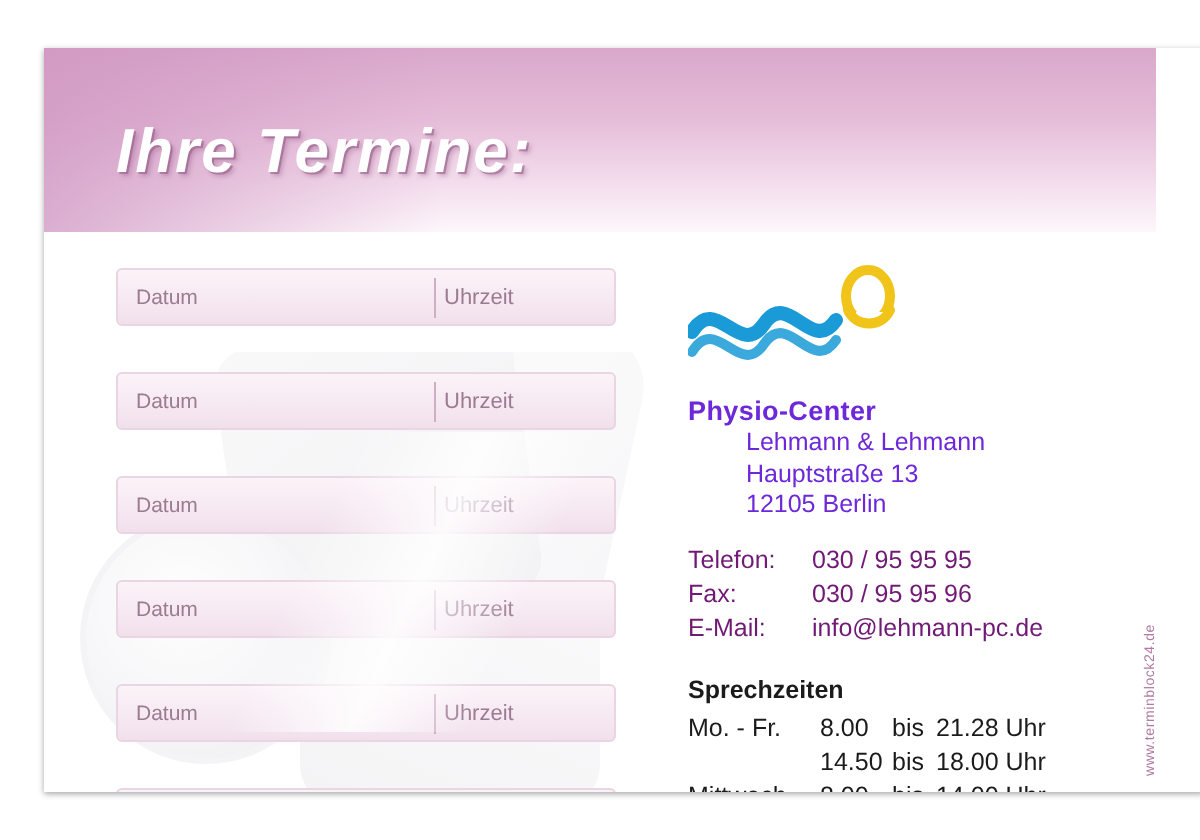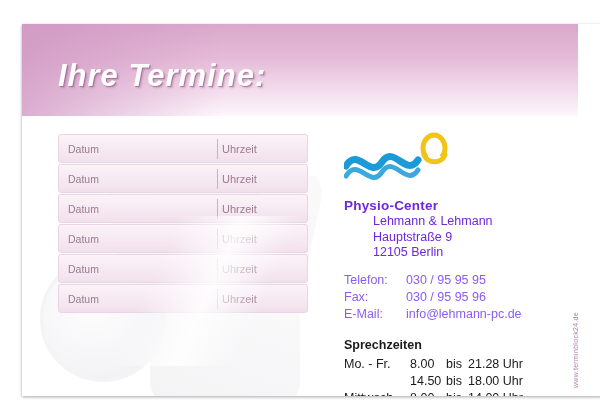--- a/index.html
+++ b/index.html
@@ -88,21 +88,21 @@
   
   .rows {
     position: absolute;
     left: 36px;
     top: 18px;
     width: 250px;
   }
   .row {
     position: relative;
     height: 29px;
-    margin-bottom: 1px;
+    margin-bottom: 23px;
     background: linear-gradient(to bottom, #fbf3f8 0%, #f6e9f2 55%, #f1e0ec 100%);
     border: 1px solid #e9d5e3;
     border-radius: 3px;
     box-sizing: border-box;
   }
   .row .lbl {
     position: absolute;
     left: 9px;
     top: 8px;
     font-size: 10.5px;
@@ -159,21 +159,21 @@
     line-height: 15.5px;
     margin-left: 29px;
   }
   .contact {
     position: absolute;
     left: 322px;
     top: 156px;
     width: 230px;
     font-size: 12.5px;
     line-height: 17px;
-    color: #8b5cf6;
+    color: #701a75;
   }
   .contact .ck { display: inline-block; width: 62px; }
   .hours-title {
     position: absolute;
     left: 322px;
     top: 222px;
     font-size: 12.5px;
     font-weight: bold;
     color: #1b1b1b;
   }
@@ -281,21 +281,21 @@
           <path d="M2 44 C14 24, 26 58, 38 40 C50 22, 62 56, 74 38" stroke="#1a9ad6" stroke-width="5" fill="none" stroke-linecap="round" opacity="0.85"></path>
           <ellipse cx="90" cy="16" rx="11" ry="13" fill="none" stroke="#f0c419" stroke-width="5"></ellipse>
           <rect x="84" y="24" width="16" height="10" fill="#ffffff"></rect>
           <path d="M80 23 C84 32, 97 32, 101 23" stroke="#f0c419" stroke-width="5" fill="none" stroke-linecap="round"></path>
         </svg>
       </div>
 
       <div class="info">
         <div class="name">Physio-Center</div>
         <div class="addr-line">Lehmann &amp; Lehmann</div>
-        <div class="addr-line">Hauptstraße 9</div>
+        <div class="addr-line">Hauptstraße 13</div>
         <div class="addr-line">12105 Berlin</div>
       </div>
 
       <div class="contact">
         <div>
           <span class="ck">Telefon:</span><span>030 / 95 95 95</span>
         </div>
         <div>
           <span class="ck">Fax:</span><span>030 / 95 95 96</span>
         </div>

